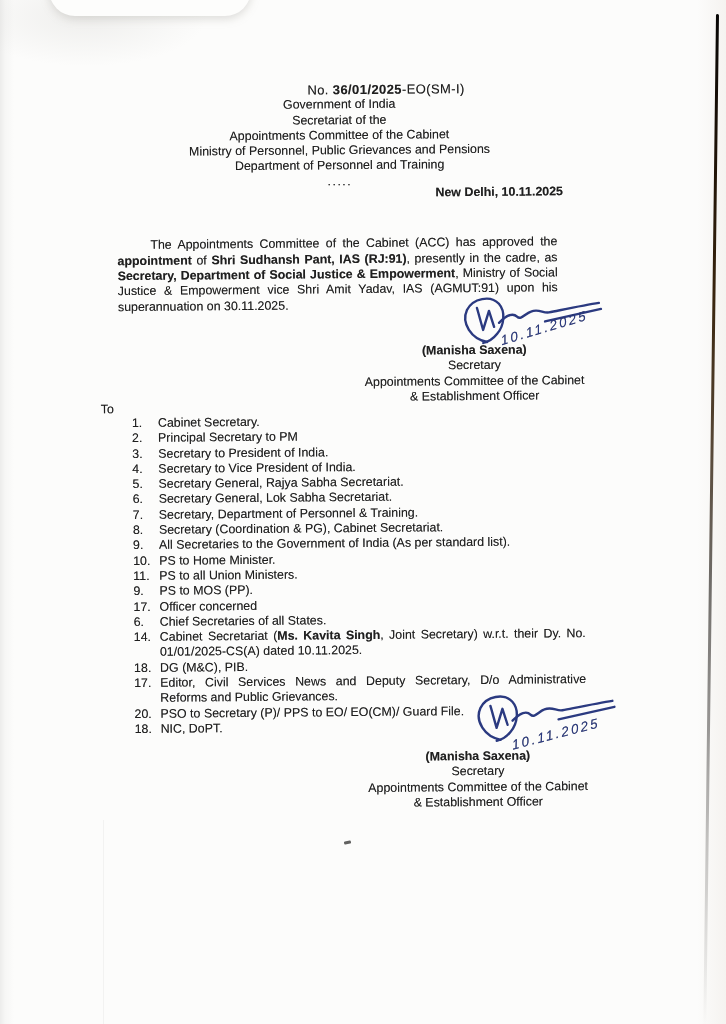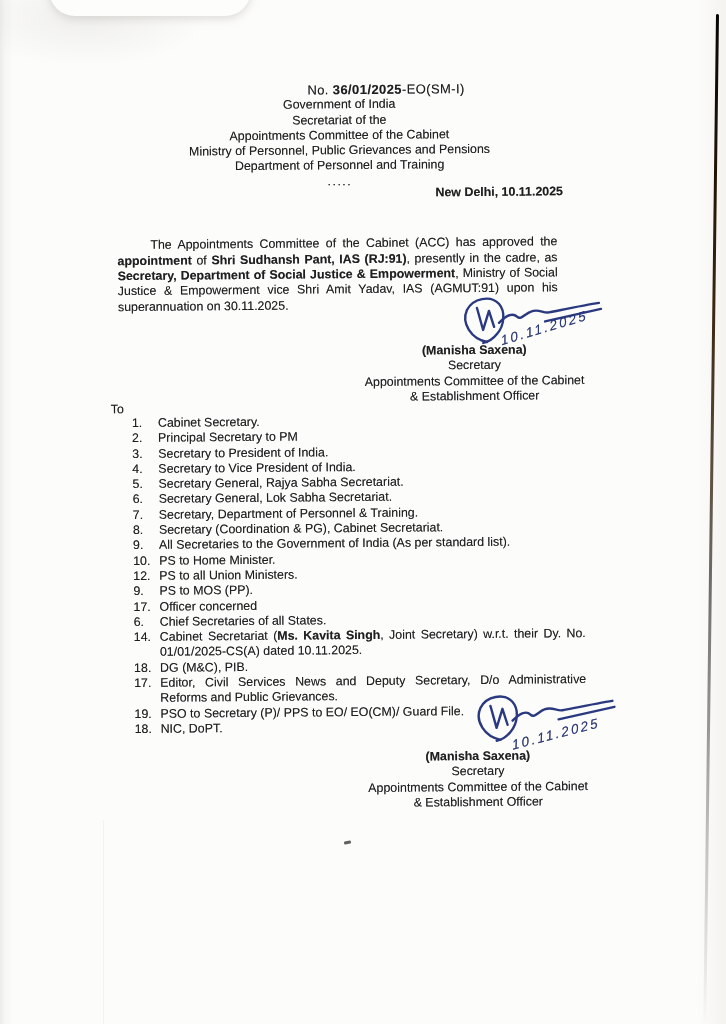--- a/index.html
+++ b/index.html
@@ -43,21 +43,21 @@
   .sig-block.second .scribble{left:118px;top:6px;}
   .sig-date{position:absolute;color:var(--ink,#2b3a80);font-style:italic;
     font-size:13.5px;letter-spacing:2.4px;white-space:nowrap;}
   .sig-block.first .sig-date{left:160px;top:26px;transform:rotate(-16deg) skewX(-6deg);}
   .sig-block.second .sig-date{left:168px;top:40px;transform:rotate(-14deg) skewX(-6deg);}
   .sig-text{position:absolute;left:10px;width:250px;text-align:center;}
   .sig-block.first .sig-text{top:48px;}
   .sig-block.second .sig-text{top:62px;}
   .sig-name{font-weight:700;}
 
-  .to-label{position:absolute;left:111px;top:400px;}
+  .to-label{position:absolute;left:101px;top:400px;}
   .dist{position:absolute;left:132px;top:414px;width:452px;}
   .dist-item{display:flex;}
   .dist-item .num{flex:0 0 26px;}
   .dist-item .txt{flex:1;text-align:justify;}
 
   svg.scribble path{stroke:var(--ink,#2b3a80);stroke-width:2.4;fill:none;
     stroke-linecap:round;stroke-linejoin:round;}
 </style>
 </head>
 <body>
@@ -137,21 +137,21 @@
         </div>
         <div class="dist-item">
           <span class="num">9.</span>
           <div class="txt">All Secretaries to the Government of India (As per standard list).</div>
         </div>
         <div class="dist-item">
           <span class="num">10.</span>
           <div class="txt">PS to Home Minister.</div>
         </div>
         <div class="dist-item">
-          <span class="num">12.</span>
+          <span class="num">11.</span>
           <div class="txt">PS to all Union Ministers.</div>
         </div>
         <div class="dist-item">
           <span class="num">9.</span>
           <div class="txt">PS to MOS (PP).</div>
         </div>
         <div class="dist-item">
           <span class="num">17.</span>
           <div class="txt">Officer concerned</div>
         </div>
@@ -165,21 +165,21 @@
         </div>
         <div class="dist-item">
           <span class="num">18.</span>
           <div class="txt">DG (M&amp;C), PIB.</div>
         </div>
         <div class="dist-item">
           <span class="num">17.</span>
           <div class="txt">Editor, Civil Services News and Deputy Secretary, D/o Administrative Reforms and Public Grievances.</div>
         </div>
         <div class="dist-item">
-          <span class="num">19.</span>
+          <span class="num">20.</span>
           <div class="txt">PSO to Secretary (P)/ PPS to EO/ EO(CM)/ Guard File.</div>
         </div>
         <div class="dist-item">
           <span class="num">18.</span>
           <div class="txt">NIC, DoPT.</div>
         </div>
       </div>
 
     <div class="sig-block second">
       <svg class="scribble" viewBox="0 0 175 52" aria-hidden="true">

